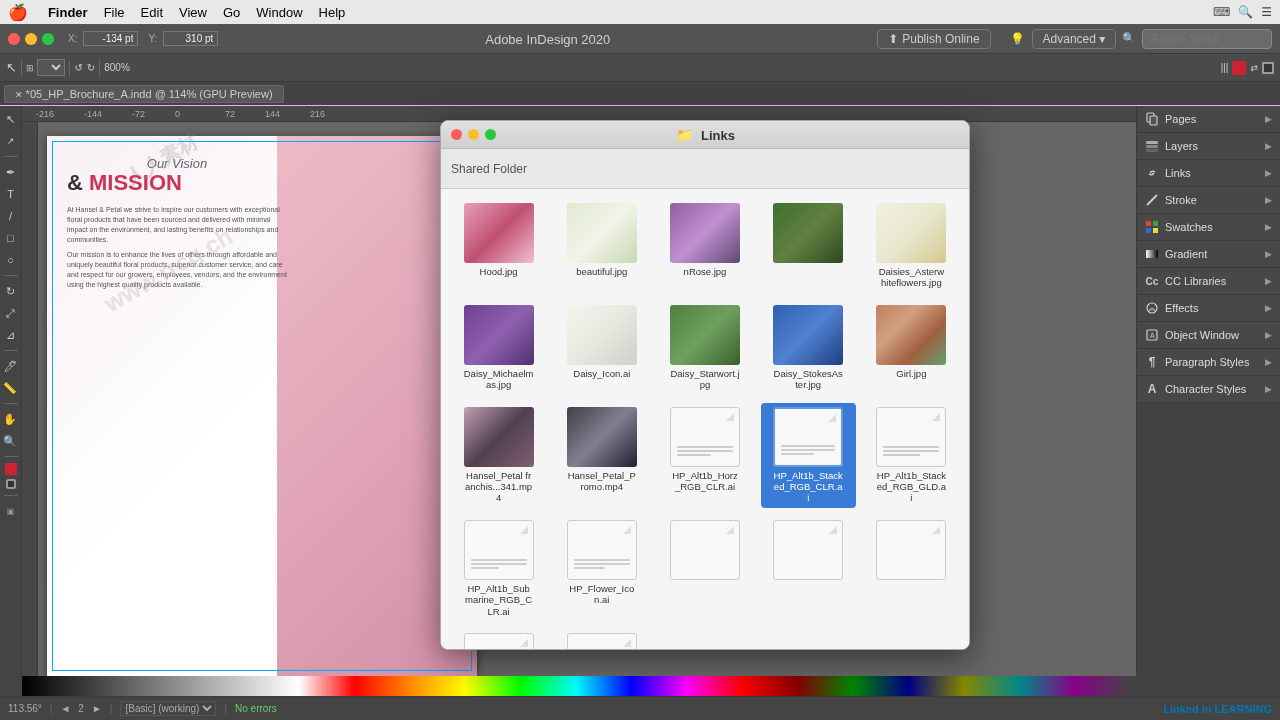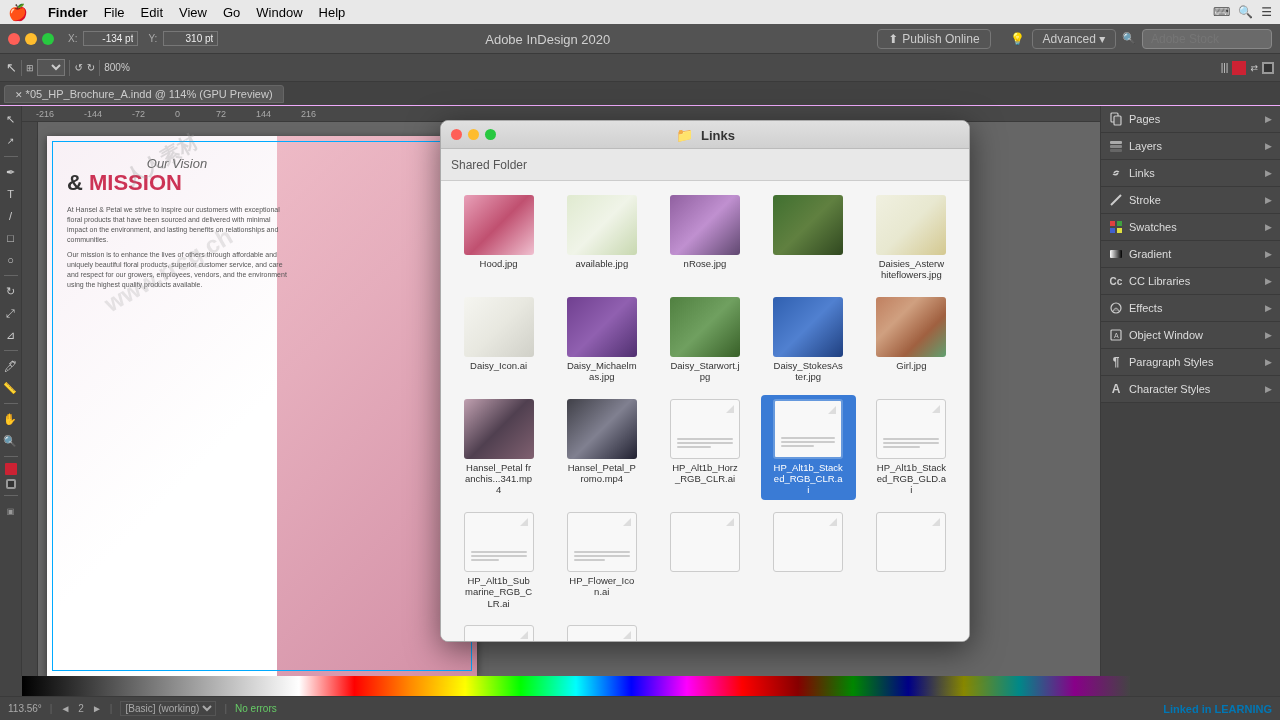--- a/index.html
+++ b/index.html
@@ -241,21 +241,21 @@
       margin-top: 10px;
     }
     .selection-box {
       position: absolute;
       border: 1px solid #00aaff;
       pointer-events: none;
     }
 
     
     .right-panel {
-      width: 180px;
+      width: 144px;
       background: #424242;
       border-left: 1px solid #3a3a3a;
       flex-shrink: 0;
       overflow-y: auto;
     }
     .panel-section {
       border-bottom: 1px solid #3a3a3a;
     }
     .panel-section-header {
       display: flex;
@@ -317,21 +317,21 @@
       font-weight: 600;
       color: #333;
       margin-left: -50px;
     }
     .folder-icon-title {
       font-size: 14px;
       margin-right: 4px;
     }
 
     .dialog-breadcrumb {
-      height: 32px;
+      height: 40px;
       background: #e8e8e8;
       border-bottom: 1px solid #ccc;
       display: flex;
       align-items: center;
       padding: 0 10px;
       font-size: 12px;
       color: #555;
       font-weight: 500;
     }
 
@@ -593,21 +593,21 @@
     <div class="tool-divider"></div>
     <div class="tool-icon" style="font-size:8px; color:#999;">▣</div>
   </div>
 
   <div class="canvas-area">
     <div class="canvas-ruler-h">
       <span style="margin-left:10px;">-216</span>
       <span style="margin-left:30px;">-144</span>
       <span style="margin-left:30px;">-72</span>
       <span style="margin-left:30px;">0</span>
-      <span style="margin-left:36px;">72</span>
+      <span style="margin-left:45px;">72</span>
       <span style="margin-left:30px;">144</span>
       <span style="margin-left:30px;">216</span>
     </div>
     <div class="canvas-ruler-v"></div>
 
     <div class="document-page">
       <div class="doc-content">
         <div class="doc-pink-bg"></div>
         <div class="doc-text-area">
           <div class="doc-title-small">Our Vision</div>
@@ -770,42 +770,42 @@
     <span>Shared Folder</span>
   </div>
   <div class="dialog-content">
 
     <div class="file-item">
       <div class="file-thumb thumb-pink"></div>
       <span class="file-label">Hood.jpg</span>
     </div>
     <div class="file-item">
       <div class="file-thumb thumb-white-flowers"></div>
-      <span class="file-label">available.jpg</span>
+      <span class="file-label">beautiful.jpg</span>
     </div>
     <div class="file-item">
       <div class="file-thumb thumb-purple"></div>
       <span class="file-label">nRose.jpg</span>
     </div>
     <div class="file-item">
       <div class="file-thumb thumb-green"></div>
       <span class="file-label"></span>
     </div>
 
     <div class="file-item">
       <div class="file-thumb thumb-asterwhite"></div>
       <span class="file-label">Daisies_Asterwhiteflowers.jpg</span>
     </div>
     <div class="file-item">
+      <div class="file-thumb thumb-michaelmas"></div>
+      <span class="file-label">Daisy_Michaelmas.jpg</span>
+    </div>
+    <div class="file-item">
       <div class="file-thumb thumb-daisy-icon"></div>
       <span class="file-label">Daisy_Icon.ai</span>
-    </div>
-    <div class="file-item">
-      <div class="file-thumb thumb-michaelmas"></div>
-      <span class="file-label">Daisy_Michaelmas.jpg</span>
     </div>
     <div class="file-item">
       <div class="file-thumb thumb-starwort"></div>
       <span class="file-label">Daisy_Starwort.jpg</span>
     </div>
 
     <div class="file-item">
       <div class="file-thumb thumb-stokes"></div>
       <span class="file-label">Daisy_StokesAster.jpg</span>
     </div>

